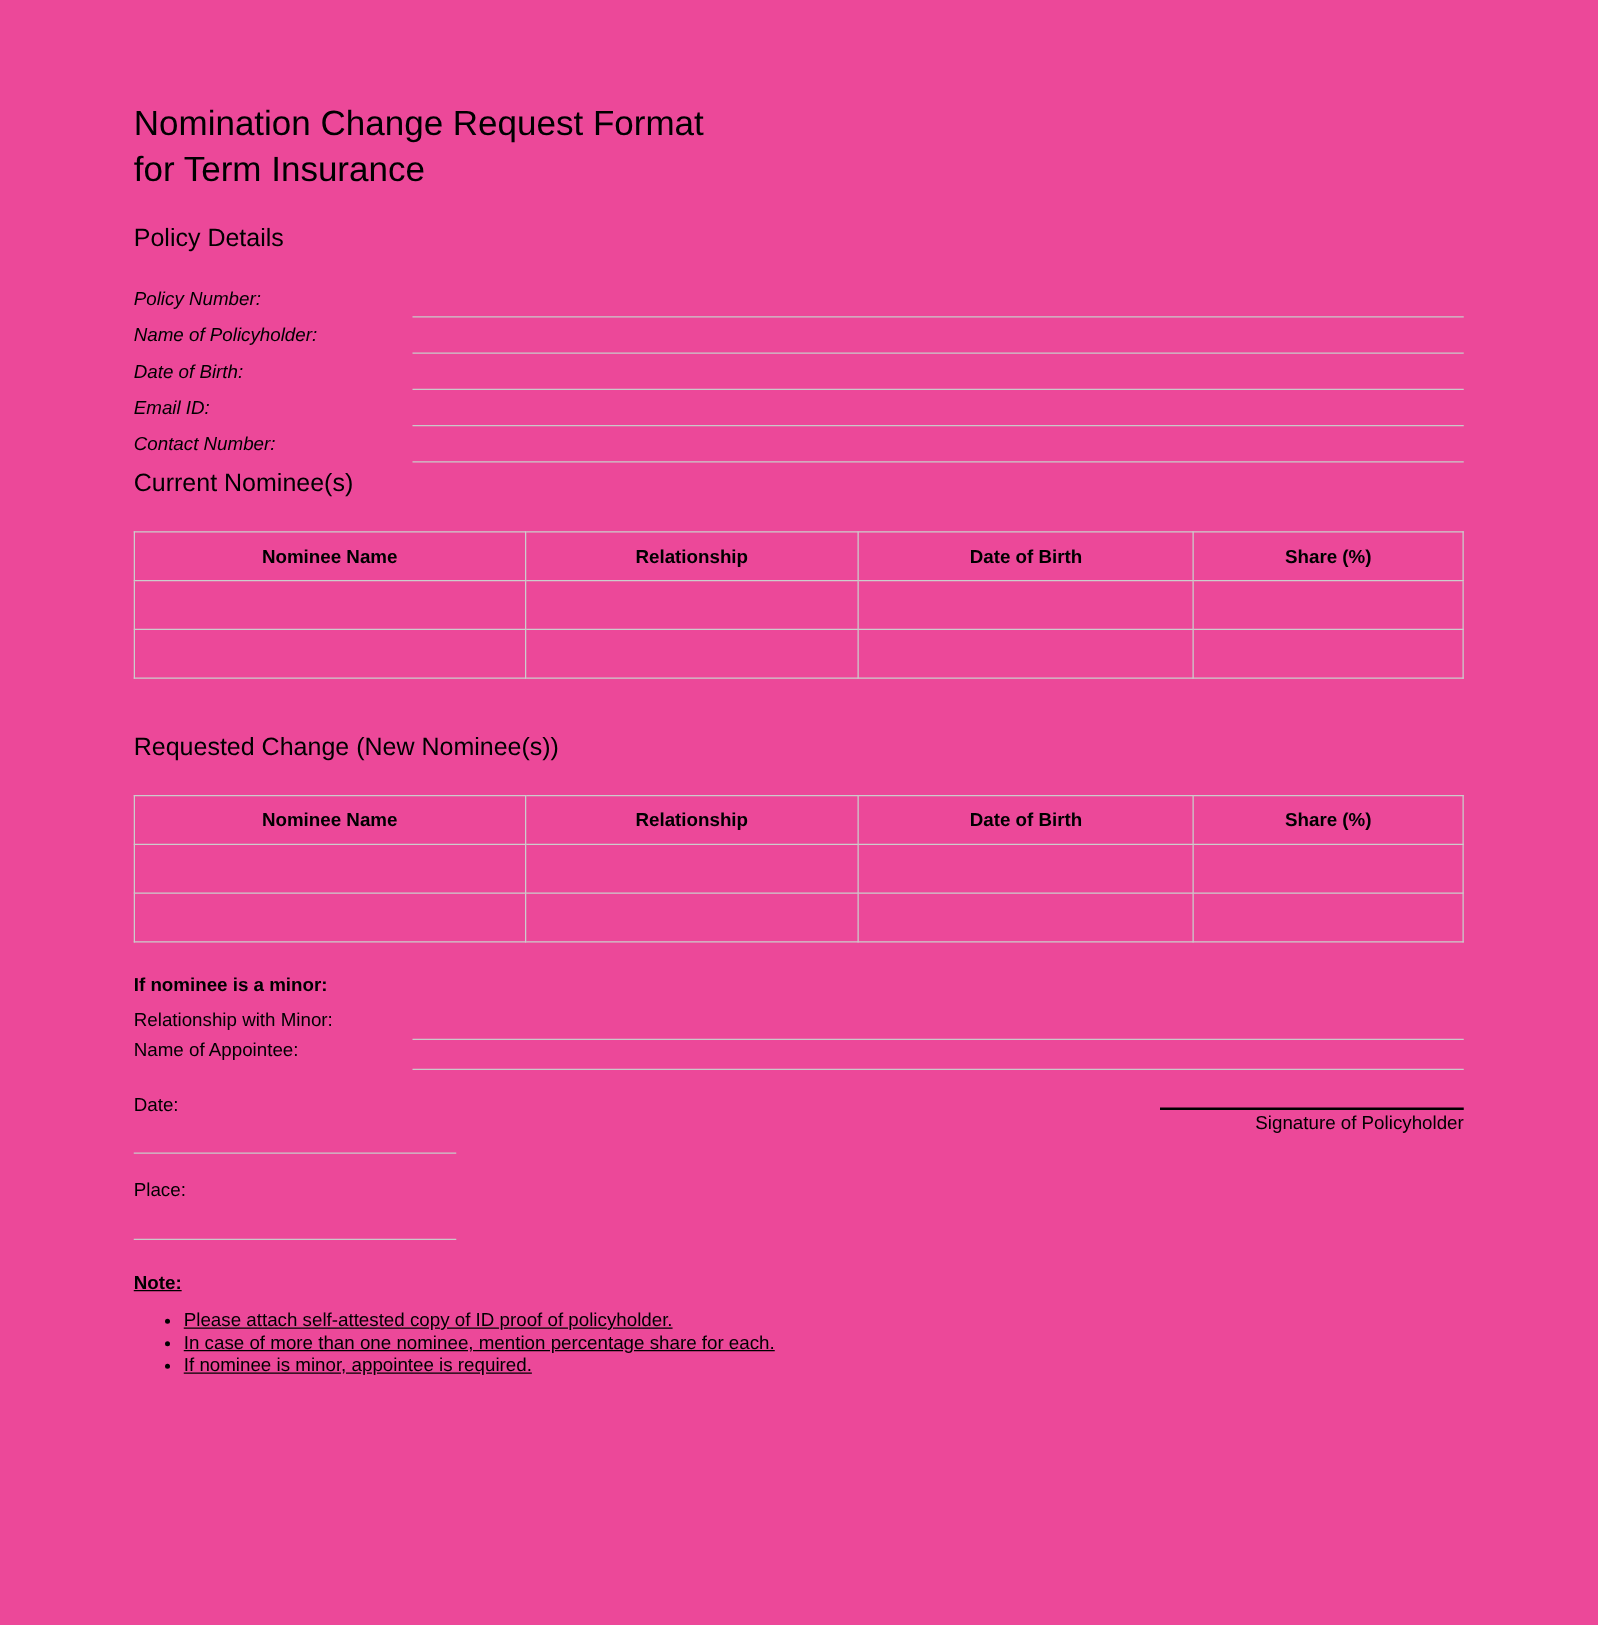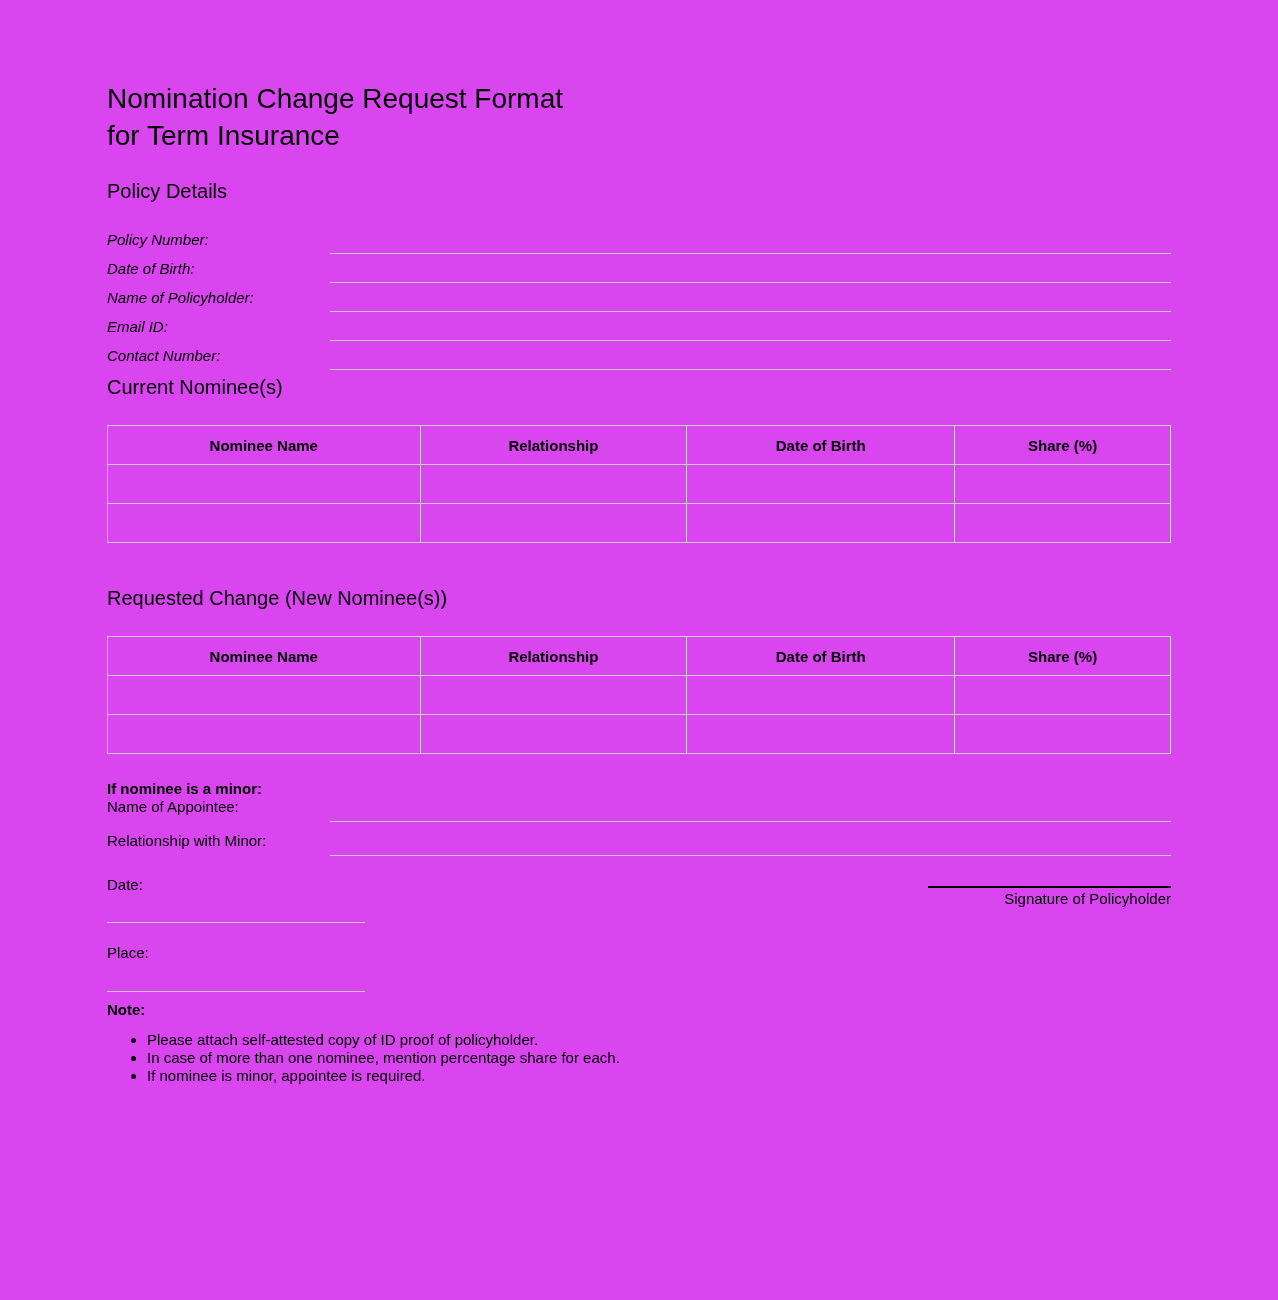--- a/index.html
+++ b/index.html
@@ -6,21 +6,21 @@
   html, body { margin: 0; padding: 0; background: #ffffff; }
   body {
     font-family: "Liberation Sans", sans-serif;
     color: #000000;
     -webkit-font-smoothing: antialiased;
   }
   .page {
     width: 1278px;
     min-height: 1300px;
     padding: 80px 107px 120px 107px;
-    background: #d946ef;
+    background: #ec4899;
   }
   .title {
     font-size: 28px;
     font-weight: 400;
     line-height: 37px;
     margin: 0;
   }
   .title span { display: block; }
   .section-heading {
     font-size: 20px;
@@ -110,21 +110,21 @@
   .signature-rule {
     width: 243px;
     border-top: 2px solid #000000;
     height: 0;
   }
   .signature-caption { font-size: 15px; line-height: 18px; margin-top: 2px; }
   .place-block { margin-top: 21px; }
   .place-block .short-line { margin-top: 29px; }
 
   
-  .note-section { margin-top: 9px; }
+  .note-section { margin-top: 26px; text-decoration: underline; }
   .note-heading { font-size: 15px; font-weight: 700; line-height: 18px; margin: 0; }
   .note-list {
     margin: 12px 0 0 0;
     padding-left: 40px;
     list-style-type: disc;
   }
   .note-list li {
     font-size: 15px;
     line-height: 18px;
   }
@@ -140,25 +140,25 @@
   </h1>
 
   <h2 class="section-heading">Policy Details</h2>
 
   <div class="fields">
     <div class="field-row">
       <span class="field-label">Policy Number:</span>
       <span class="field-line"></span>
     </div>
     <div class="field-row">
+      <span class="field-label">Name of Policyholder:</span>
+      <span class="field-line"></span>
+    </div>
+    <div class="field-row">
       <span class="field-label">Date of Birth:</span>
-      <span class="field-line"></span>
-    </div>
-    <div class="field-row">
-      <span class="field-label">Name of Policyholder:</span>
       <span class="field-line"></span>
     </div>
     <div class="field-row">
       <span class="field-label">Email ID:</span>
       <span class="field-line"></span>
     </div>
     <div class="field-row">
       <span class="field-label">Contact Number:</span>
       <span class="field-line"></span>
     </div>
@@ -225,26 +225,26 @@
         <td></td>
         <td></td>
         <td></td>
         <td></td>
       </tr>
     </tbody>
   </table>
 
   <div class="minor-section">
     <p class="minor-heading">If nominee is a minor:</p>
+    <div class="minor-field-row second">
+      <span class="field-label">Relationship with Minor:</span>
+      <span class="field-line"></span>
+    </div>
     <div class="minor-field-row">
       <span class="field-label">Name of Appointee:</span>
-      <span class="field-line"></span>
-    </div>
-    <div class="minor-field-row second">
-      <span class="field-label">Relationship with Minor:</span>
       <span class="field-line"></span>
     </div>
   </div>
 
   <div class="signoff-row">
     <div class="date-block">
       <div class="inline-label">Date:</div>
       <div class="short-line"></div>
     </div>
     <div class="signature-block">

